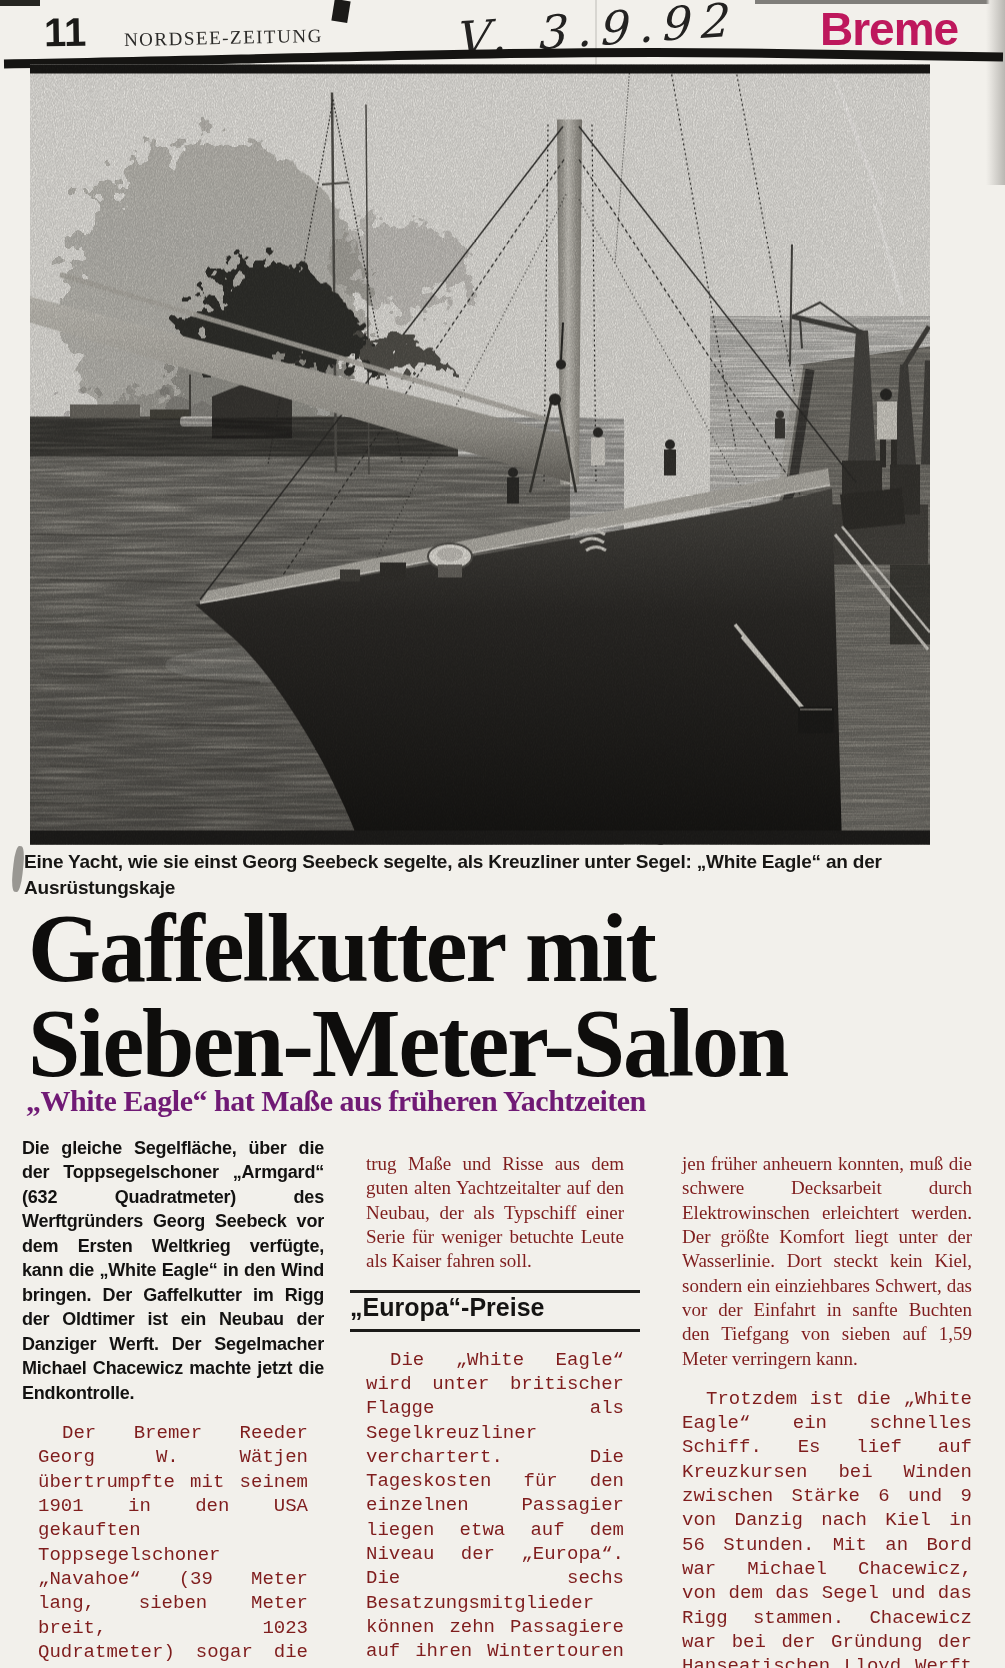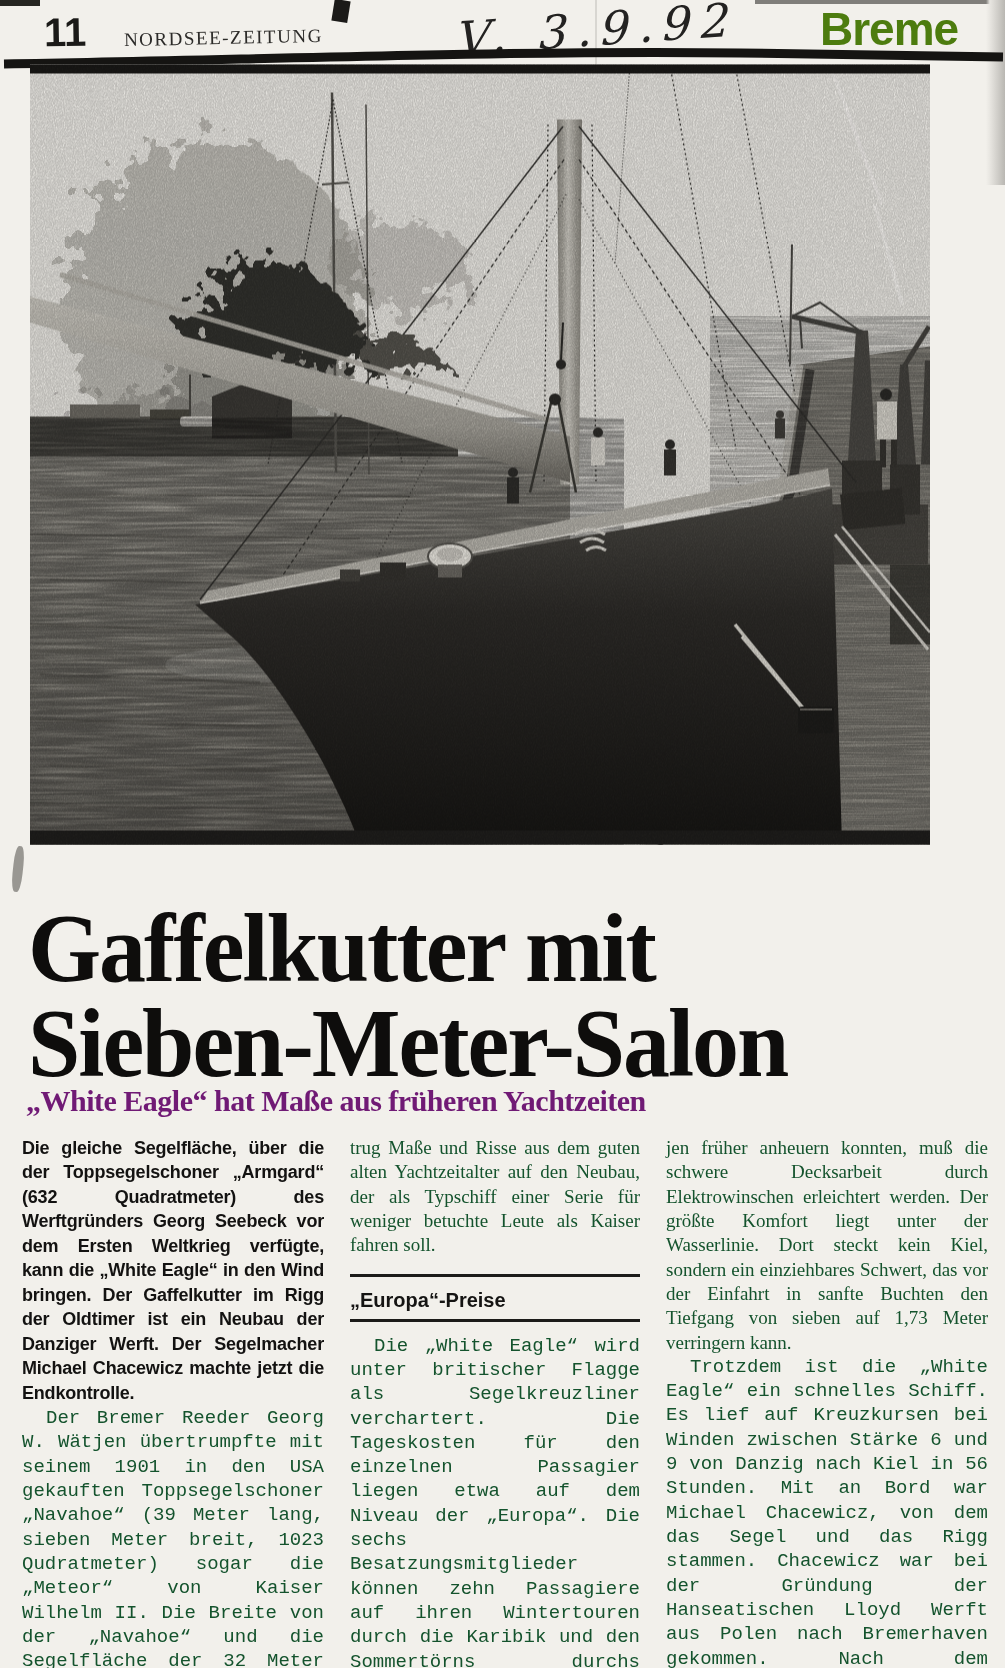--- a/index.html
+++ b/index.html
@@ -12,21 +12,21 @@
   .abs{position:absolute;}
 
   
   .pagenum{left:44px;top:10px;font-family:"Liberation Sans",sans-serif;
     font-weight:bold;font-size:40px;color:#1b1a18;transform:rotate(-1deg);}
   .paper-name{left:124px;top:27px;font-family:"Liberation Serif",serif;
     font-size:19px;letter-spacing:1.5px;color:#2c2b29;transform:rotate(-1.2deg);}
   .hand-date{left:458px;top:2px;font-family:"DejaVu Serif",serif;font-style:italic;
     font-size:46px;letter-spacing:9px;color:#232221;transform:rotate(-4deg) skewX(-6deg);}
   .masthead-right{left:820px;top:2px;font-family:"Liberation Sans",sans-serif;
-    font-weight:bold;font-size:46px;color:#4d7c0f;letter-spacing:-1px;}
+    font-weight:bold;font-size:46px;color:#be185d;letter-spacing:-1px;}
   .edge-tick{left:333px;top:0;width:16px;height:22px;background:#1b1a18;transform:rotate(9deg);}
   .edge-sliver{left:0;top:0;width:40px;height:6px;background:#262521;}
   .edge-topright{left:755px;top:0;width:250px;height:4px;background:#33322f;opacity:.6;}
   .edge-rightstrip{left:986px;top:0;width:19px;height:185px;
     background:linear-gradient(to left,#b9b7b2,#e8e6e1 80%,rgba(232,230,225,0));}
   .crease-top{left:595px;top:0;width:2px;height:70px;background:#d8d6d1;}
   .caption-blob{left:13px;top:846px;width:10px;height:46px;background:#403e3a;
     opacity:.5;border-radius:40%;transform:rotate(6deg);}
 
   
@@ -37,25 +37,25 @@
     transform:scaleY(1.03);}
   .subheadline{left:26px;top:1084px;width:960px;font-family:Liberation Serif, serif;
     font-weight:bold;font-size:30px;letter-spacing:-0.5px;color:#701a75;}
 
   
   .columns{left:22px;top:1136px;width:966px;display:flex;gap:26px;}
   .col{flex:0 0 auto;}
   .col1{width:302px;} .col2{width:290px;} .col3{width:322px;}
   .lead{font-family:"Liberation Sans",sans-serif;font-weight:bold;font-size:18px;
     line-height:1.36;text-align:justify;color:#131211;margin:0 0 1px 0;letter-spacing:-0.2px;}
-  .body-p{font-size:19px;line-height:1.28;text-align:justify;margin:0;color:#14532d;}
+  .body-p{font-size:19px;line-height:1.28;text-align:justify;margin:16px;color:#7f1d1d;}
   .indent{text-indent:24px;font-family:Liberation Mono, monospace;}
-  .crosshead{font-family:"Liberation Sans",sans-serif;font-weight:bold;font-size:20px;
+  .crosshead{font-family:"Liberation Sans",sans-serif;font-weight:bold;font-size:25px;
     color:#151413;border-top:3px solid #1c1b19;border-bottom:3px solid #1c1b19;
-    padding:12px 0 7px 0;margin:16px 0 12px 0;}
+    padding:0 0 7px 0;margin:16px 0 12px 0;}
 </style>
 </head>
 <body>
 
 <div class="abs pagenum">11</div>
 <div class="abs paper-name">NORDSEE-ZEITUNG</div>
 <div class="abs hand-date">V. 3.9.92</div>
 <div class="abs masthead-right">Breme</div>
 <div class="abs edge-tick"></div>
 <div class="abs edge-sliver"></div>
@@ -242,39 +242,40 @@
 
   <g>
     <rect x="0" y="0" width="900" height="9" fill="#1b1a18"></rect>
     <rect x="0" y="766" width="900" height="14" fill="#201f1d"></rect>
   </g>
 
   <rect x="0" y="0" width="900" height="780" filter="url(#grain)" opacity="0.2"></rect>
 </svg>
 
 <div class="abs caption">
+  <div>Eine Yacht, wie sie einst Georg Seebeck segelte, als Kreuzliner unter Segel: „White Eagle“ an der Ausrüstungskaje</div>
 </div>
 
 <div class="abs headline">
   <div>Gaffelkutter mit</div>
   <div>Sieben-Meter-Salon</div>
 </div>
 <div class="abs subheadline">„White Eagle“ hat Maße aus früheren Yachtzeiten</div>
 
 <div class="abs columns">
   <div class="col col1">
     <p class="lead">Die gleiche Segelfläche, über die der Toppsegelschoner „Armgard“ (632 Quadratmeter) des Werftgründers Georg Seebeck vor dem Ersten Weltkrieg verfügte, kann die „White Eagle“ in den Wind bringen. Der Gaffelkutter im Rigg der Oldtimer ist ein Neubau der Danziger Werft. Der Segelmacher Michael Chacewicz machte jetzt die Endkontrolle.</p>
     <p class="body-p indent">Der Bremer Reeder Georg W. Wätjen übertrumpfte mit seinem 1901 in den USA gekauften Toppsegelschoner „Navahoe“ (39 Meter lang, sieben Meter breit, 1023 Qudratmeter) sogar die „Meteor“ von Kaiser Wilhelm II. Die Breite von der „Navahoe“ und die Segelfläche der 32 Meter langen „Armgard“ finden sich nun wieder in dem 36 Meter langen Gaffelkutter „White Eagle“. Die Masthöhe liegt 38,50 Meter über der Wasserlinie. Der Konstrukteur Julius Strawinski über-</p>
   </div>
   <div class="col col2">
     <p class="body-p">trug Maße und Risse aus dem guten alten Yachtzeitalter auf den Neubau, der als Typschiff einer Serie für weniger betuchte Leute als Kaiser fahren soll.</p>
     <div class="crosshead">„Europa“-Preise</div>
     <p class="body-p indent">Die „White Eagle“ wird unter britischer Flagge als Segelkreuzliner verchartert. Die Tageskosten für den einzelnen Passagier liegen etwa auf dem Niveau der „Europa“. Die sechs Besatzungsmitglieder können zehn Passagiere auf ihren Wintertouren durch die Karibik und den Sommertörns durchs Mittelmeer mitnehmen. Der sieben Meter breite Salon wird auch als Konferenzraum angeboten.</p>
     <p class="body-p indent">Käme Georg Seebeck heute an Bord, würde er den wuchtigen Baum abklopfen. Er ist aus Aluminium. Da es heute kaum noch Berufsseeleute von dem Schlag gibt, die er und Wät-</p>
   </div>
   <div class="col col3">
-    <p class="body-p">jen früher anheuern konnten, muß die schwere Decksarbeit durch Elektrowinschen erleichtert werden. Der größte Komfort liegt unter der Wasserlinie. Dort steckt kein Kiel, sondern ein einziehbares Schwert, das vor der Einfahrt in sanfte Buchten den Tiefgang von sieben auf 1,73 Meter verringern kann.</p>
+    <p class="body-p">jen früher anheuern konnten, muß die schwere Decksarbeit durch Elektrowinschen erleichtert werden. Der größte Komfort liegt unter der Wasserlinie. Dort steckt kein Kiel, sondern ein einziehbares Schwert, das vor der Einfahrt in sanfte Buchten den Tiefgang von sieben auf 1,59 Meter verringern kann.</p>
     <p class="body-p indent">Trotzdem ist die „White Eagle“ ein schnelles Schiff. Es lief auf Kreuzkursen bei Winden zwischen Stärke 6 und 9 von Danzig nach Kiel in 56 Stunden. Mit an Bord war Michael Chacewicz, von dem das Segel und das Rigg stammen. Chacewicz war bei der Gründung der Hanseatischen Lloyd Werft aus Polen nach Bremerhaven gekommen. Nach dem Zusammenbruch des Unternehmens hatte er sich selbständig gemacht. Der Segelmacher stellte den Kontakt zwischen dem Auftraggeber und der Danziger</p>
 
   </div>
 </div>
 
 <div class="abs caption-blob"></div>
 
 </body></html>

